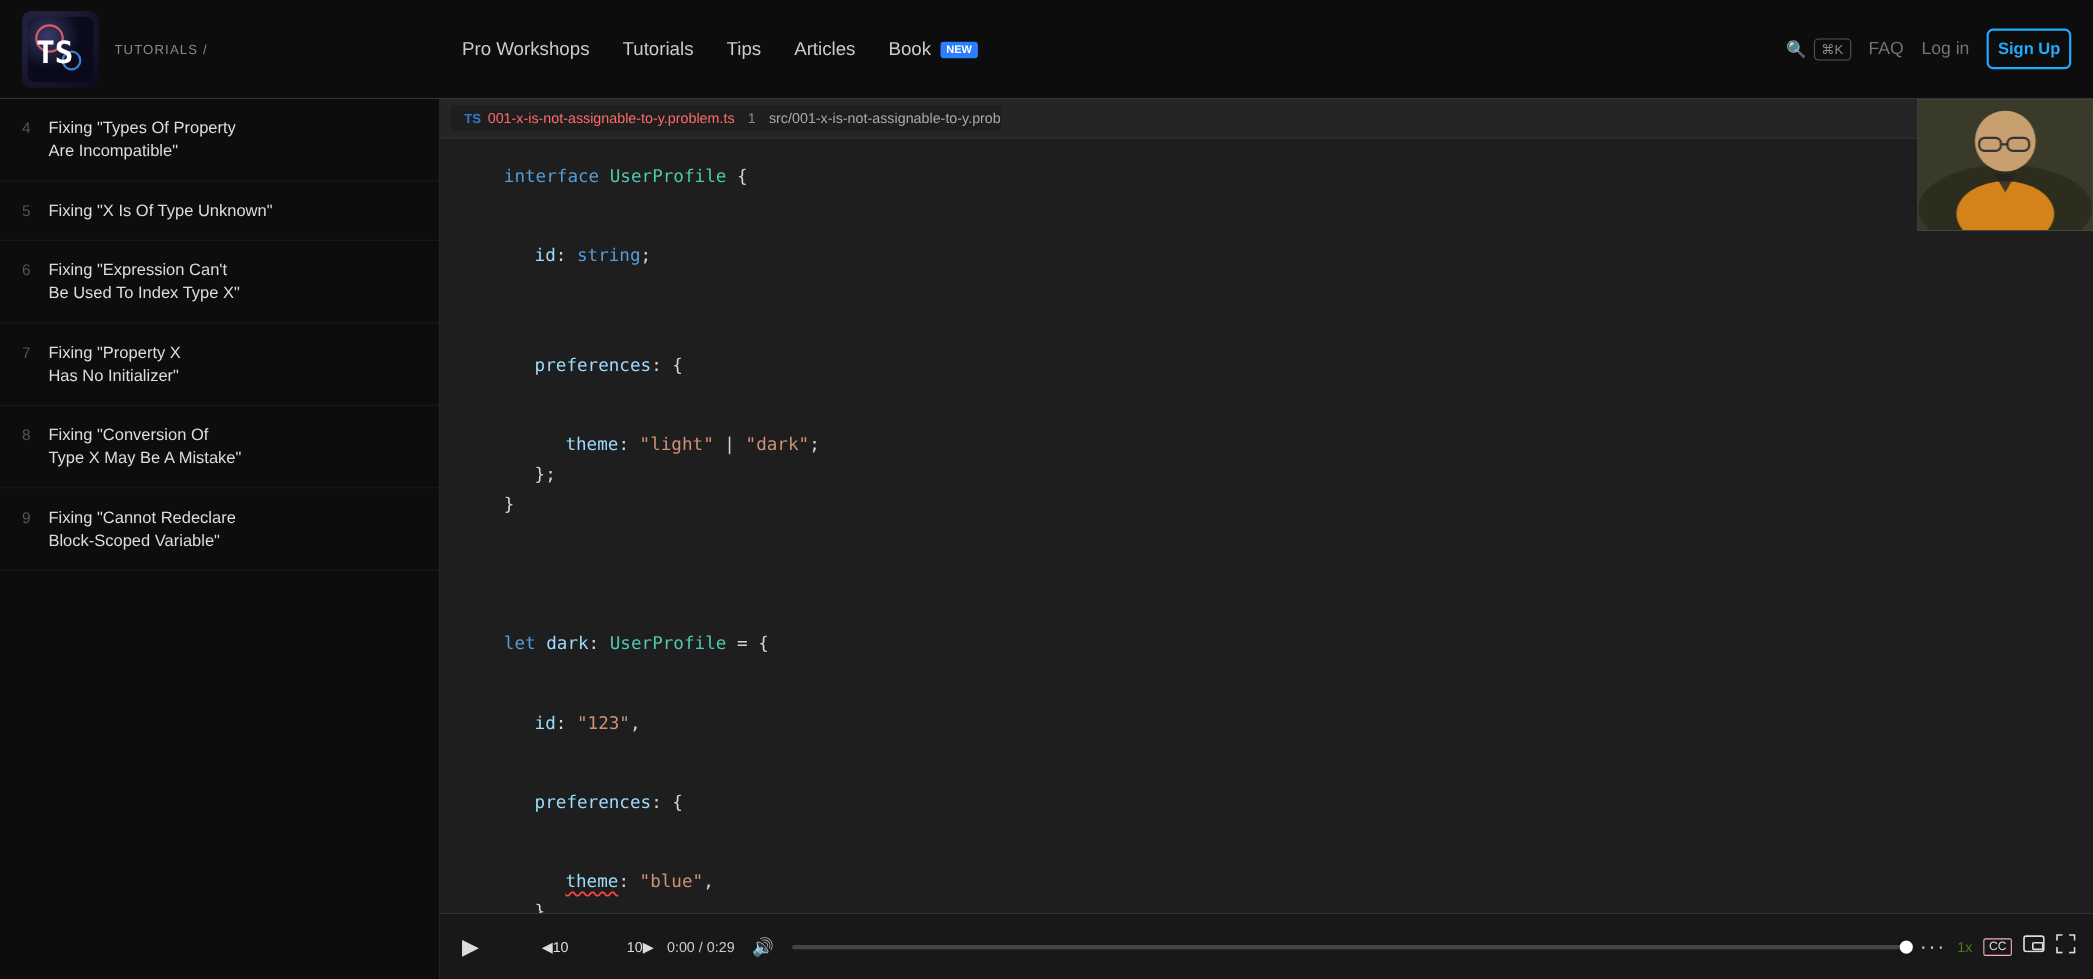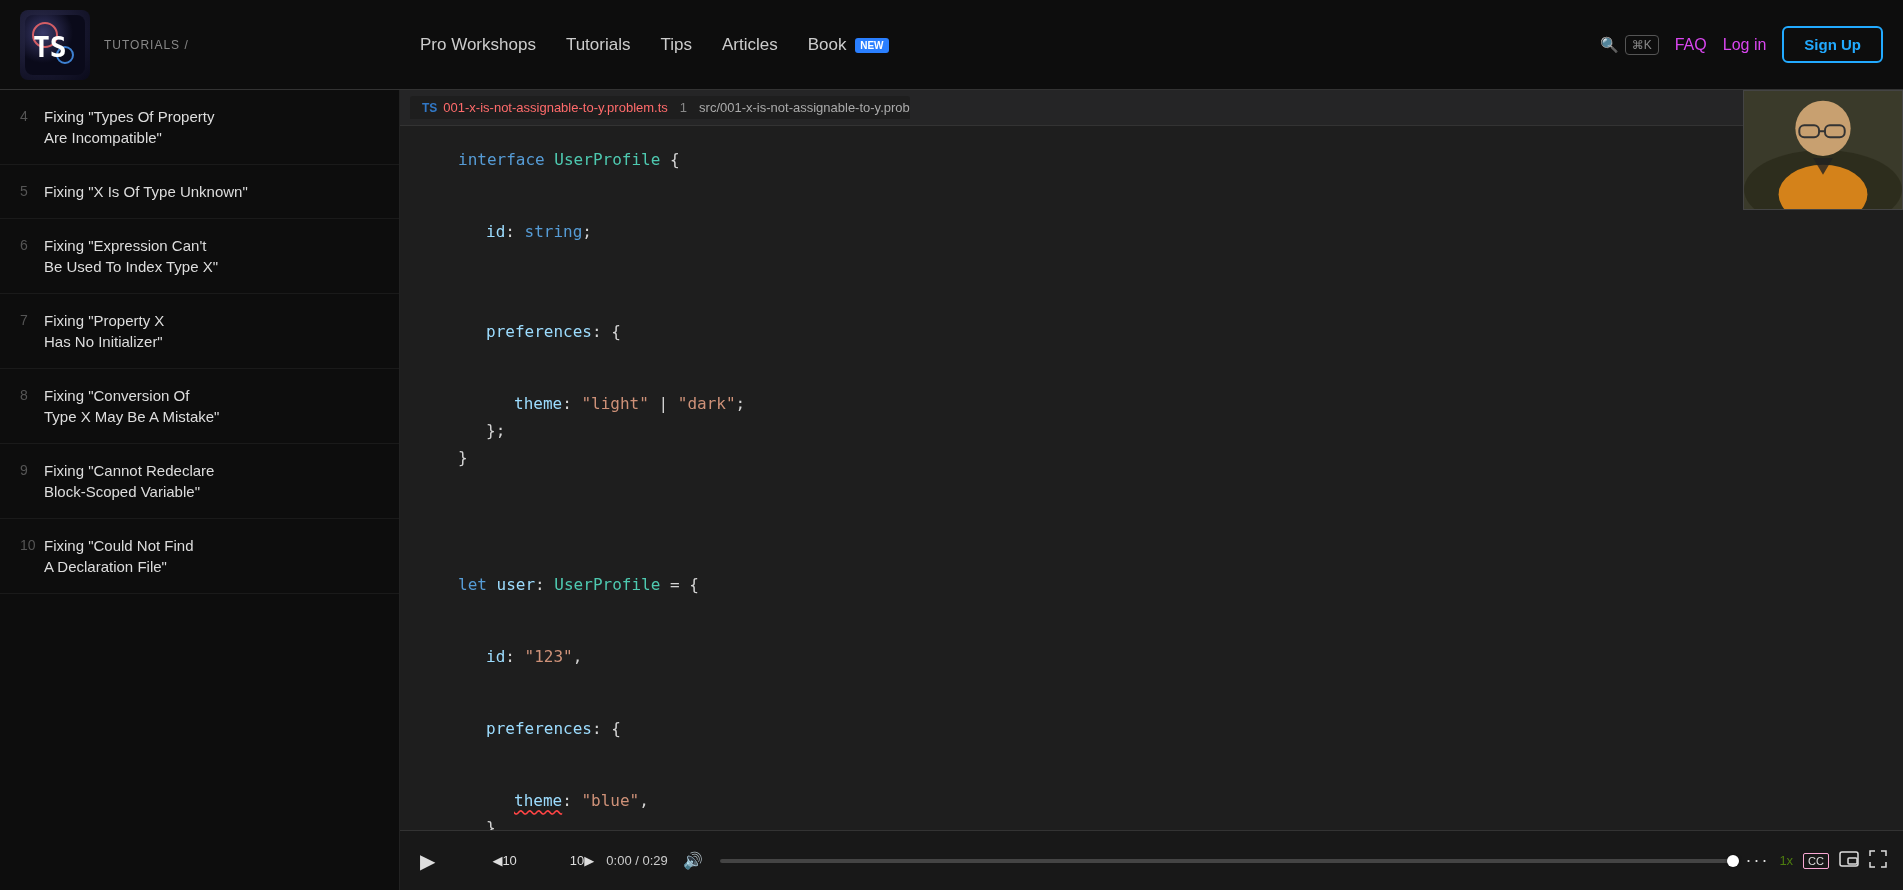--- a/index.html
+++ b/index.html
@@ -30,24 +30,24 @@
     .nav-links { display: flex; gap: 30px; flex: 1; padding-left: 20px; }
     .nav-link { color: #ccc; font-size: 17px; text-decoration: none; cursor: pointer; white-space: nowrap; }
     .badge-new {
       background: #2a7fff; color: #fff; font-size: 10px; font-weight: 700;
       padding: 2px 5px; border-radius: 3px; margin-left: 4px;
       vertical-align: middle;
     }
     .nav-right { display: flex; align-items: center; gap: 16px; padding-right: 20px; }
     .search-area { display: flex; align-items: center; gap: 6px; color: #aaa; font-size: 15px; cursor: pointer; }
     .search-shortcut { border: 1px solid #555; border-radius: 4px; padding: 2px 6px; font-size: 12px; color: #888; }
-    .nav-btn { color: #d946ef; font-size: 16px; cursor: pointer; text-decoration: none; }
+    .nav-btn { color: #737373; font-size: 16px; cursor: pointer; text-decoration: none; }
     .signup-btn {
       background: transparent; border: 2px solid #2af; color: #2af;
-      padding: 8px 20px; border-radius: 6px; font-size: 15px; font-weight: 600;
+      padding: 8px 8px; border-radius: 6px; font-size: 15px; font-weight: 600;
       cursor: pointer;
     }
 
     
     .main-area { display: flex; flex: 1; overflow: hidden; }
 
     
     .sidebar {
       width: 400px; background: #0d0d0d; flex-shrink: 0;
       overflow-y: auto; border-right: 1px solid #222;
@@ -230,24 +230,20 @@
       <span class="sidebar-label">Fixing "Property X<br>Has No Initializer"</span>
     </div>
     <div class="sidebar-item">
       <span class="sidebar-num">8</span>
       <span class="sidebar-label">Fixing "Conversion Of<br>Type X May Be A Mistake"</span>
     </div>
     <div class="sidebar-item">
       <span class="sidebar-num">9</span>
       <span class="sidebar-label">Fixing "Cannot Redeclare<br>Block-Scoped Variable"</span>
     </div>
-    <div class="sidebar-item">
-      <span class="sidebar-num">10</span>
-      <span class="sidebar-label">Fixing "Could Not Find<br>A Declaration File"</span>
-    </div>
 
   </div>
 
   <div class="video-area">
 
     <div class="editor-tab-bar">
       <div class="editor-tab active">
         <span class="ts-badge">TS</span>
         <span class="tab-filename">001-x-is-not-assignable-to-y.problem.ts</span>
         <span class="tab-num">1</span>
@@ -277,21 +273,21 @@
         </div>
         <div class="code-line indent1">
           <span class="punc">};</span>
         </div>
         <div class="code-line">
           <span class="punc">}</span>
         </div>
         <div class="code-line">&nbsp;</div>
         <div class="code-line">&nbsp;</div>
         <div class="code-line">
-          <span class="kw">let</span>&nbsp;<span class="prop">user</span><span class="punc">:&nbsp;</span><span class="type-ref">UserProfile</span>&nbsp;<span class="punc">=&nbsp;{</span>
+          <span class="kw">let</span>&nbsp;<span class="prop">dark</span><span class="punc">:&nbsp;</span><span class="type-ref">UserProfile</span>&nbsp;<span class="punc">=&nbsp;{</span>
         </div>
         <div class="code-line indent1">
           <span class="prop">id</span>
             <span class="punc">:&nbsp;</span>
             <span class="num-str">"123"</span>
             <span class="punc">,</span>
         </div>
         <div class="code-line indent1">
           <span class="prop">preferences</span>
             <span class="punc">:&nbsp;{</span>

